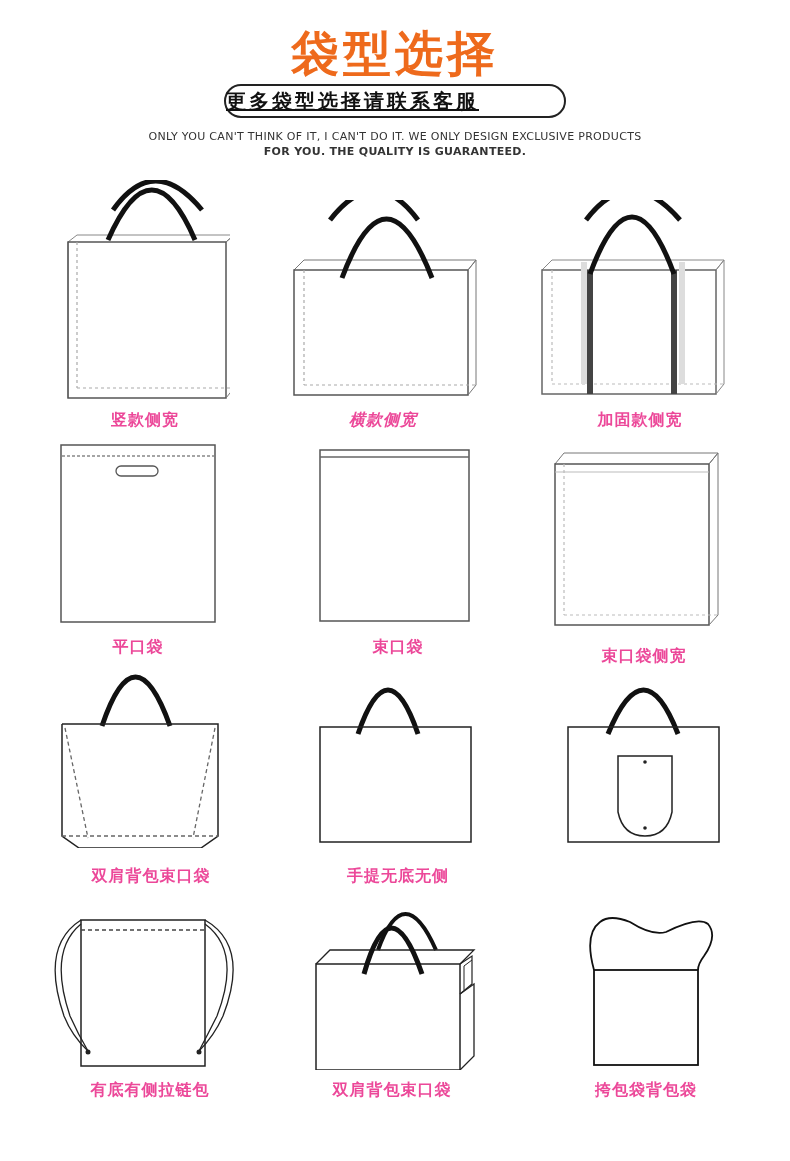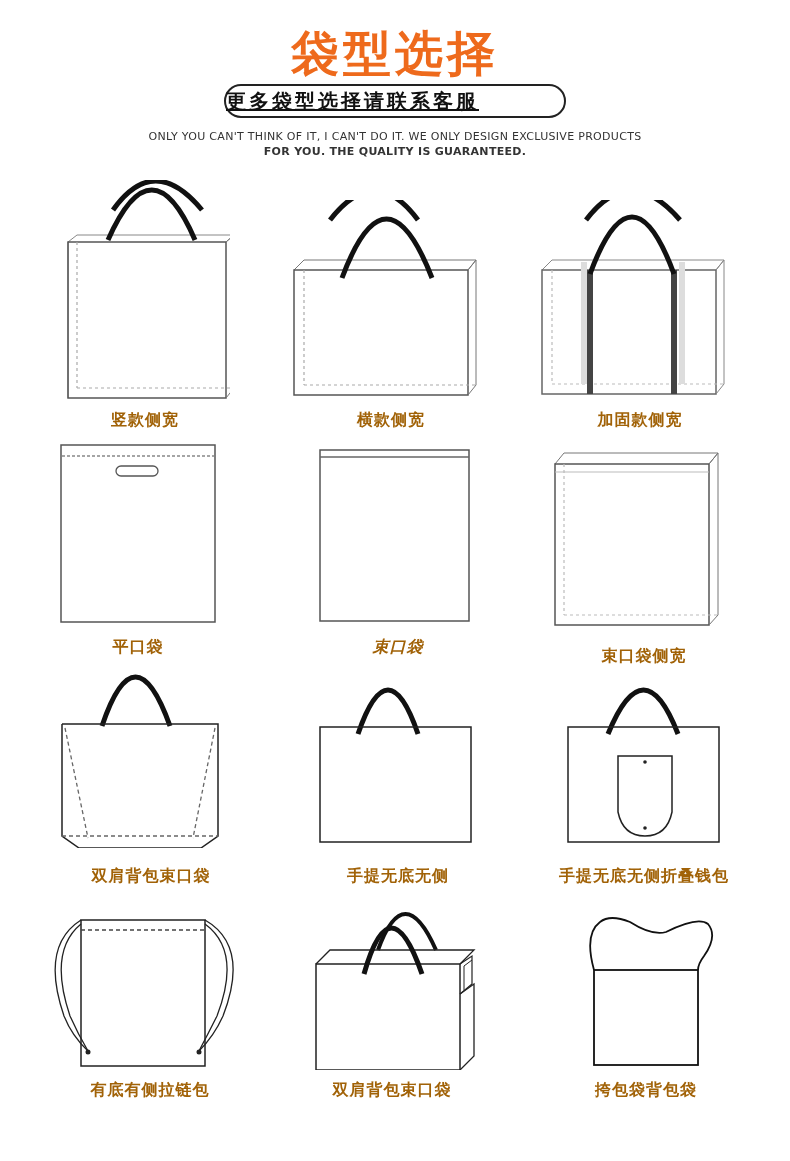--- a/index.html
+++ b/index.html
@@ -2,21 +2,21 @@
 <html><head>
 <meta charset="utf-8">
 <style>
   html, body { margin:0; padding:0; background:#ffffff; }
   body { width:790px; height:1161px; position:relative; overflow:hidden; font-family:"DejaVu Sans", sans-serif; }
   .title { position:absolute; left:0; width:790px; top:22px; text-align:center; font-size:48px; font-weight:bold; color:#ee6a1c; letter-spacing:4px; }
   .pill { position:absolute; left:224px; top:84px; width:342px; height:34px; border:2px solid #222; border-radius:18px; box-sizing:border-box; text-align:left; font-size:20px; line-height:30px; color:#111; letter-spacing:3px; font-weight:bold;text-decoration:underline; }
   .sub { position:absolute; left:0; width:790px; text-align:center; font-size:11px; color:#333; letter-spacing:0.3px; }
   .cell { position:absolute; }
   .cell svg { position:absolute; left:0; top:0; }
-  .label { position:absolute; font-size:16px; font-weight:bold; color:#a16207; text-align:center; white-space:nowrap; letter-spacing:1px; }
+  .label { position:absolute; font-size:16px; font-weight:bold; color:#ec4899; text-align:center; white-space:nowrap; letter-spacing:1px; }
 </style>
 </head>
 <body>
 
 <div class="title">袋型选择</div>
 <div class="pill">更多袋型选择请联系客服</div>
 <div class="sub" style="top:130px;">ONLY YOU CAN'T THINK OF IT, I CAN'T DO IT. WE ONLY DESIGN EXCLUSIVE PRODUCTS</div>
 <div class="sub" style="top:145px;font-weight:bold;">FOR YOU. THE QUALITY IS GUARANTEED.</div>
 
 <div class="cell" style="left:60px;top:180px;width:170px;height:260px;">
@@ -38,21 +38,21 @@
 <div class="cell" style="left:290px;top:200px;width:190px;height:240px;">
   <svg width="190" height="200" viewBox="0 0 190 200">
     <path d="M40,20 Q85,-38 128,20" fill="none" stroke="#111" stroke-width="5"></path>
     <polyline points="4,70 14,60 186,60 178,70" fill="none" stroke="#777" stroke-width="1"></polyline>
     <rect x="4" y="70" width="174" height="125" fill="none" stroke="#555" stroke-width="1.5"></rect>
     <polyline points="178,70 186,60 186,185 178,195" fill="none" stroke="#777" stroke-width="1"></polyline>
     <line x1="14" y1="70" x2="14" y2="185" stroke="#aaa" stroke-width="1.2" stroke-dasharray="3,3"></line>
     <line x1="14" y1="185" x2="186" y2="185" stroke="#aaa" stroke-width="1.2" stroke-dasharray="3,3"></line>
     <path d="M52,78 Q96,-40 142,78" fill="none" stroke="#111" stroke-width="5"></path>
   </svg>
-  <div class="label" style="left:11px;width:180px;top:210px;">横款侧宽</div>
+  <div class="label" style="left:3px;width:180px;top:210px;font-style:italic;">横款侧宽</div>
 </div>
 
 <div class="cell" style="left:540px;top:200px;width:190px;height:240px;">
   <svg width="190" height="200" viewBox="0 0 190 200">
     <path d="M46,20 Q90,-38 140,20" fill="none" stroke="#111" stroke-width="5"></path>
     <polyline points="2,70 12,60 184,60 176,70" fill="none" stroke="#888" stroke-width="1"></polyline>
     <rect x="2" y="70" width="174" height="124" fill="none" stroke="#666" stroke-width="1.5"></rect>
     <polyline points="176,70 184,60 184,184 176,194" fill="none" stroke="#888" stroke-width="1"></polyline>
     <line x1="12" y1="70" x2="12" y2="184" stroke="#bbb" stroke-width="1.2" stroke-dasharray="3,3"></line>
     <line x1="12" y1="184" x2="184" y2="184" stroke="#bbb" stroke-width="1.2" stroke-dasharray="3,3"></line>
@@ -72,21 +72,21 @@
     <rect x="56" y="22" width="42" height="10" rx="5" fill="none" stroke="#555" stroke-width="1.3"></rect>
   </svg>
   <div class="label" style="left:0;width:156px;top:193px;">平口袋</div>
 </div>
 
 <div class="cell" style="left:318px;top:448px;width:160px;height:216px;">
   <svg width="160" height="176" viewBox="0 0 160 176">
     <rect x="2" y="2" width="149" height="171" fill="none" stroke="#555" stroke-width="1.5"></rect>
     <line x1="2" y1="9" x2="151" y2="9" stroke="#666" stroke-width="1.5"></line>
   </svg>
-  <div class="label" style="left:0;width:160px;top:189px;font-style:italic;">束口袋</div>
+  <div class="label" style="left:0;width:160px;top:189px;">束口袋</div>
 </div>
 
 <div class="cell" style="left:552px;top:450px;width:170px;height:214px;">
   <svg width="170" height="180" viewBox="0 0 170 180">
     <polyline points="3,14 12,3 166,3 157,14" fill="none" stroke="#777" stroke-width="1"></polyline>
     <rect x="3" y="14" width="154" height="161" fill="none" stroke="#555" stroke-width="1.5"></rect>
     <polyline points="157,14 166,3 166,165 157,175" fill="none" stroke="#777" stroke-width="1"></polyline>
     <line x1="3" y1="22" x2="157" y2="22" stroke="#bbb" stroke-width="1.2"></line>
     <line x1="12" y1="14" x2="12" y2="165" stroke="#bbb" stroke-width="1.2" stroke-dasharray="3,3"></line>
     <line x1="12" y1="165" x2="166" y2="165" stroke="#bbb" stroke-width="1.2" stroke-dasharray="3,3"></line>
@@ -114,21 +114,20 @@
 </div>
 
 <div class="cell" style="left:546px;top:676px;width:210px;height:214px;">
   <svg width="210" height="170" viewBox="0 0 210 170">
     <path d="M62,58 Q98,-30 132,58" fill="none" stroke="#111" stroke-width="5"></path>
     <rect x="22" y="51" width="151" height="115" fill="none" stroke="#222" stroke-width="1.5"></rect>
     <path d="M72,80 L126,80 L126,136 Q121,160 99,160 Q77,160 72,136 Z" fill="none" stroke="#222" stroke-width="1.5"></path>
     <circle cx="99" cy="86" r="1.8" fill="#222"></circle>
     <circle cx="99" cy="152" r="1.8" fill="#222"></circle>
   </svg>
-  <div class="label" style="left:0;width:196px;top:190px;">手提无底无侧折叠钱包</div>
 </div>
 
 <div class="cell" style="left:50px;top:916px;width:200px;height:190px;">
   <svg width="200" height="154" viewBox="0 0 200 154">
     <rect x="31" y="4" width="124" height="146" fill="none" stroke="#222" stroke-width="1.5"></rect>
     <line x1="31" y1="14" x2="155" y2="14" stroke="#444" stroke-width="1.5" stroke-dasharray="4,3"></line>
     <path d="M31,4 Q-10,30 14,100 Q22,120 38,135" fill="none" stroke="#222" stroke-width="1.3"></path>
     <path d="M31,8 Q-2,35 20,100 Q28,118 38,135" fill="none" stroke="#222" stroke-width="1.3"></path>
     <path d="M155,4 Q200,30 173,100 Q164,120 149,135" fill="none" stroke="#222" stroke-width="1.3"></path>
     <path d="M155,8 Q192,35 167,100 Q158,118 149,135" fill="none" stroke="#222" stroke-width="1.3"></path>

